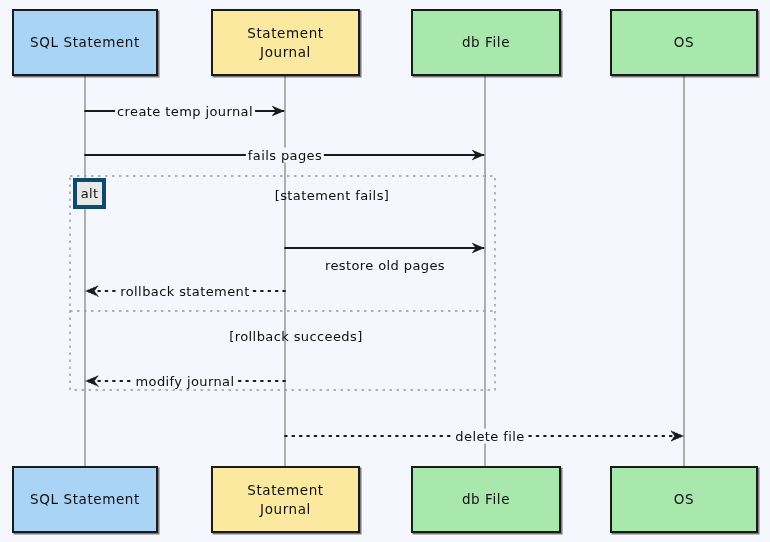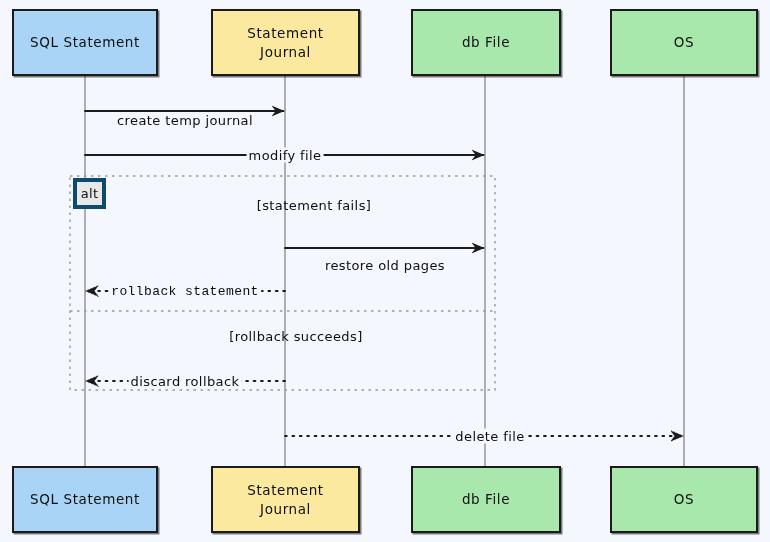--- a/index.html
+++ b/index.html
@@ -133,23 +133,23 @@
       <div class="actor-box" style="left: 411px; top: 466px; width: 150px; height: 67px; background: rgb(168, 232, 172); border-color: rgb(27, 27, 27);">
         <div>db File</div>
       </div>
       <div class="actor-box" style="left: 610px; top: 9px; width: 148px; height: 67px; background: rgb(168, 232, 172); border-color: rgb(27, 27, 27);">
         <div>OS</div>
       </div>
       <div class="actor-box" style="left: 610px; top: 466px; width: 148px; height: 67px; background: rgb(168, 232, 172); border-color: rgb(27, 27, 27);">
         <div>OS</div>
       </div>
       <div class="alt-tag" style="left: 73px; top: 178px; width: 33px; height: 31px;">alt</div>
-      <div class="cond-label" style="left: 314px; top: 195px; margin-top: 10px;">[statement fails]</div>
+      <div class="cond-label" style="left: 332px; top: 195px;">[statement fails]</div>
       <div class="cond-label" style="left: 296px; top: 336px;">[rollback succeeds]</div>
-      <div class="msg-label" style="left: 185px; top: 120px;">create temp journal</div>
-      <div class="msg-label" style="left: 285px; top: 155px;">modify file</div>
+      <div class="msg-label" style="left: 185px; top: 111px;">create temp journal</div>
+      <div class="msg-label" style="left: 285px; top: 155px;">fails pages</div>
       <div class="msg-label" style="left: 385px; top: 248px; margin-top: 17px;">restore old pages</div>
-      <div class="msg-label" style="left: 185px; top: 291px; font-family: Liberation Mono, monospace;">rollback statement</div>
-      <div class="msg-label" style="left: 185px; top: 381px;">discard rollback</div>
+      <div class="msg-label" style="left: 185px; top: 291px;">rollback statement</div>
+      <div class="msg-label" style="left: 185px; top: 381px;">modify journal</div>
       <div class="msg-label" style="left: 490px; top: 436px;">delete file</div>
     </div>
 
 </div>
 
 </body></html>

